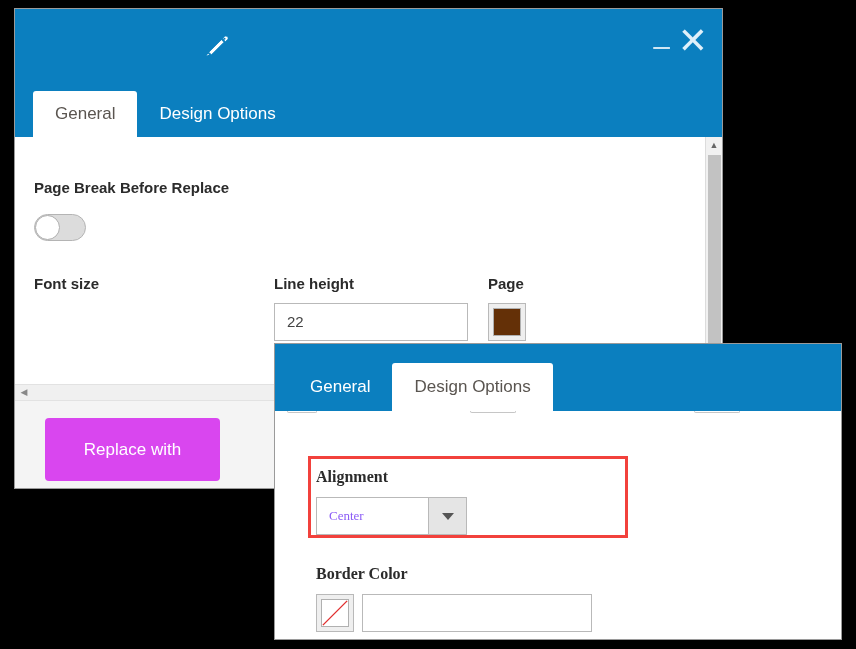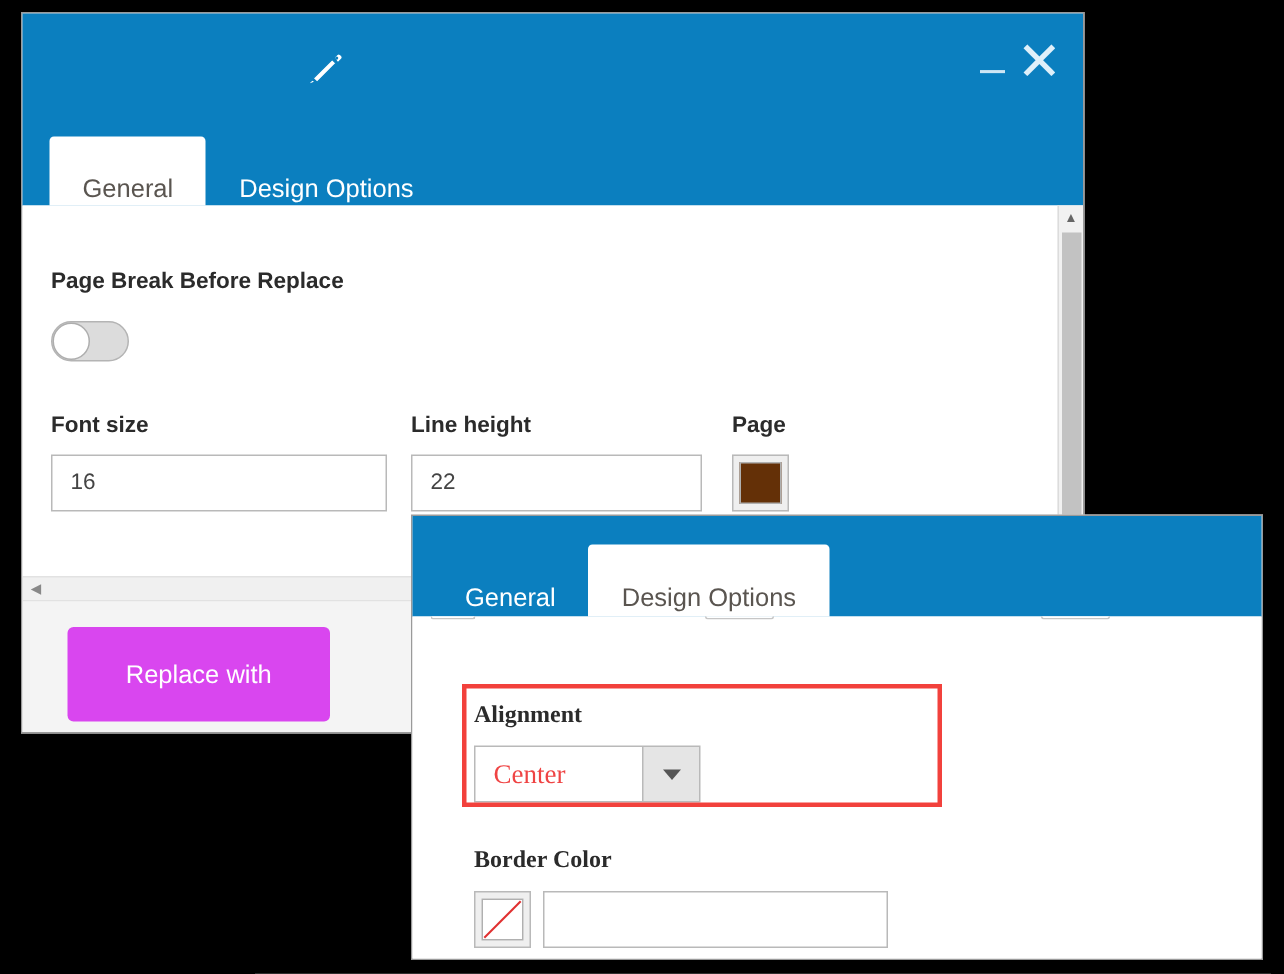--- a/index.html
+++ b/index.html
@@ -68,21 +68,21 @@
   
   .tabstrip {
     position: absolute;
     display: flex;
     align-items: flex-end;
     box-sizing: border-box;
   }
   .tab {
     font-size: 17px;
     color: #ffffff;
-    padding: 12px 22px;
+    padding: 0 22px;
     height: 46px;
     line-height: 46px;
     white-space: nowrap;
     cursor: pointer;
     box-sizing: border-box;
   }
   .tab.active {
     background: #ffffff;
     color: #5a5550;
     border-top-left-radius: 3px;
@@ -235,22 +235,22 @@
     border: 1px solid #b9b9b9;
     background: #ffffff;
     height: 38px;
     cursor: pointer;
   }
   .select .val {
     position: absolute;
     left: 12px;
     top: 0;
     line-height: 36px;
-    font-size: 18px;
-    color: #ef4444;
+    font-size: 13px;
+    color: #8b5cf6;
     white-space: nowrap;
   }
   .select .arrowbox {
     position: absolute;
     right: 0;
     top: 0;
     bottom: 0;
     width: 38px;
     background: #e5e5e5;
     border-left: 1px solid #b9b9b9;
@@ -310,21 +310,20 @@
 
     <div class="content" style="left:0px; top:128px; width:691px; height:247px;">
 
       <div class="field-label" style="left:19px; top:42px;">Page Break Before Replace</div>
 
       <div class="toggle" style="left:19px; top:77px;">
         <div class="knob"></div>
       </div>
 
       <div class="field-label" style="left:19px; top:138px;">Font size</div>
-      <div class="txtinput" style="left:19px; top:166px; width:224px;">16</div>
 
       <div class="field-label" style="left:259px; top:138px;">Line height</div>
       <div class="txtinput" style="left:259px; top:166px; width:194px;">22</div>
 
       <div class="field-label" style="left:473px; top:138px;">Page</div>
       <div class="swatch-box" style="left:473px; top:166px;">
         <div class="swatch-inner" id="main-swatch" style="background: rgb(100, 48, 7);"></div>
       </div>
     </div>
 

